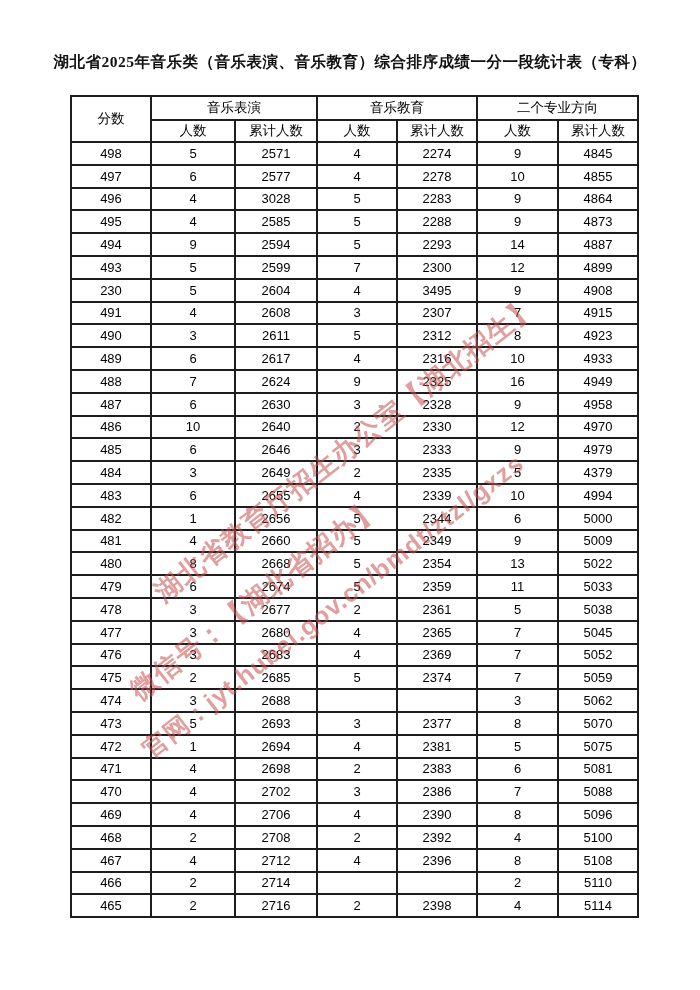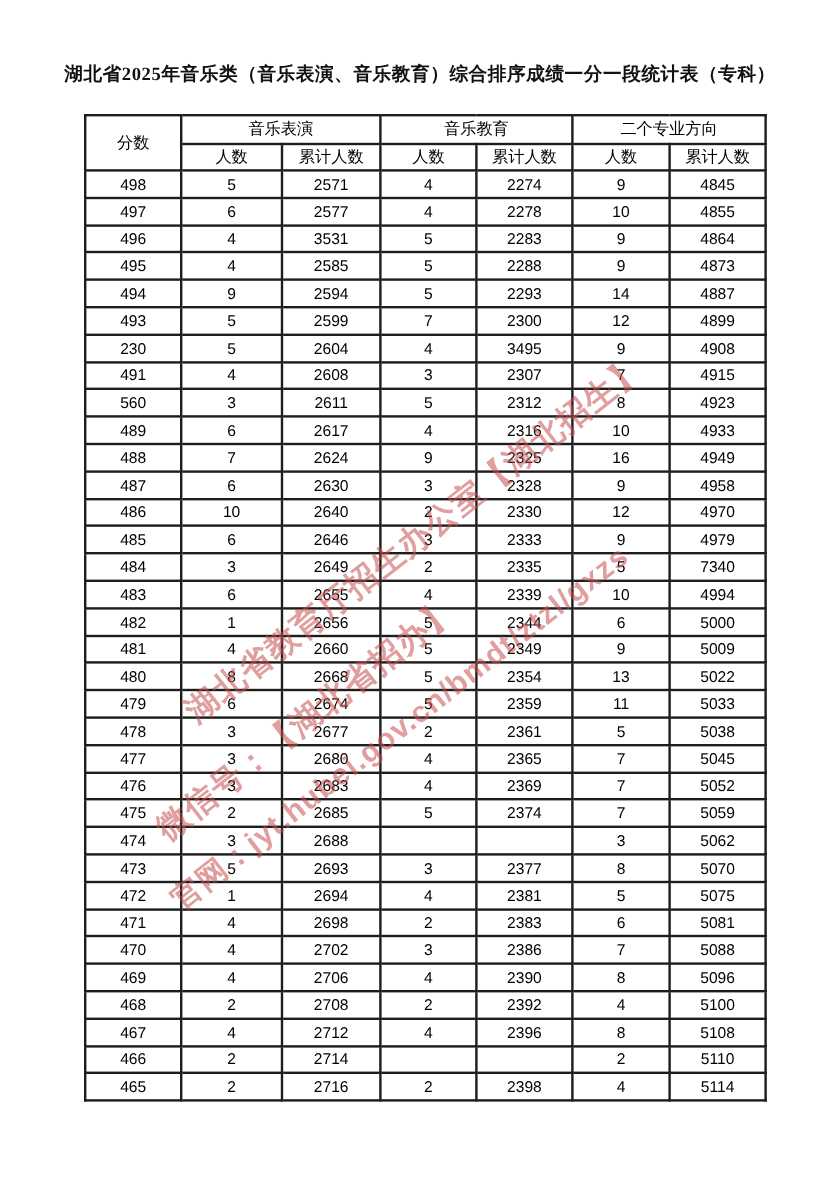--- a/index.html
+++ b/index.html
@@ -116,21 +116,21 @@
           <td>6</td>
           <td>2577</td>
           <td>4</td>
           <td>2278</td>
           <td>10</td>
           <td>4855</td>
         </tr>
         <tr>
           <td>496</td>
           <td>4</td>
-          <td>3531</td>
+          <td>3028</td>
           <td>5</td>
           <td>2283</td>
           <td>9</td>
           <td>4864</td>
         </tr>
         <tr>
           <td>495</td>
           <td>4</td>
           <td>2585</td>
           <td>5</td>
@@ -168,21 +168,21 @@
         <tr>
           <td>491</td>
           <td>4</td>
           <td>2608</td>
           <td>3</td>
           <td>2307</td>
           <td>7</td>
           <td>4915</td>
         </tr>
         <tr>
-          <td>560</td>
+          <td>490</td>
           <td>3</td>
           <td>2611</td>
           <td>5</td>
           <td>2312</td>
           <td>8</td>
           <td>4923</td>
         </tr>
         <tr>
           <td>489</td>
           <td>6</td>
@@ -228,21 +228,21 @@
           <td>9</td>
           <td>4979</td>
         </tr>
         <tr>
           <td>484</td>
           <td>3</td>
           <td>2649</td>
           <td>2</td>
           <td>2335</td>
           <td>5</td>
-          <td>7340</td>
+          <td>4379</td>
         </tr>
         <tr>
           <td>483</td>
           <td>6</td>
           <td>2655</td>
           <td>4</td>
           <td>2339</td>
           <td>10</td>
           <td>4994</td>
         </tr>

